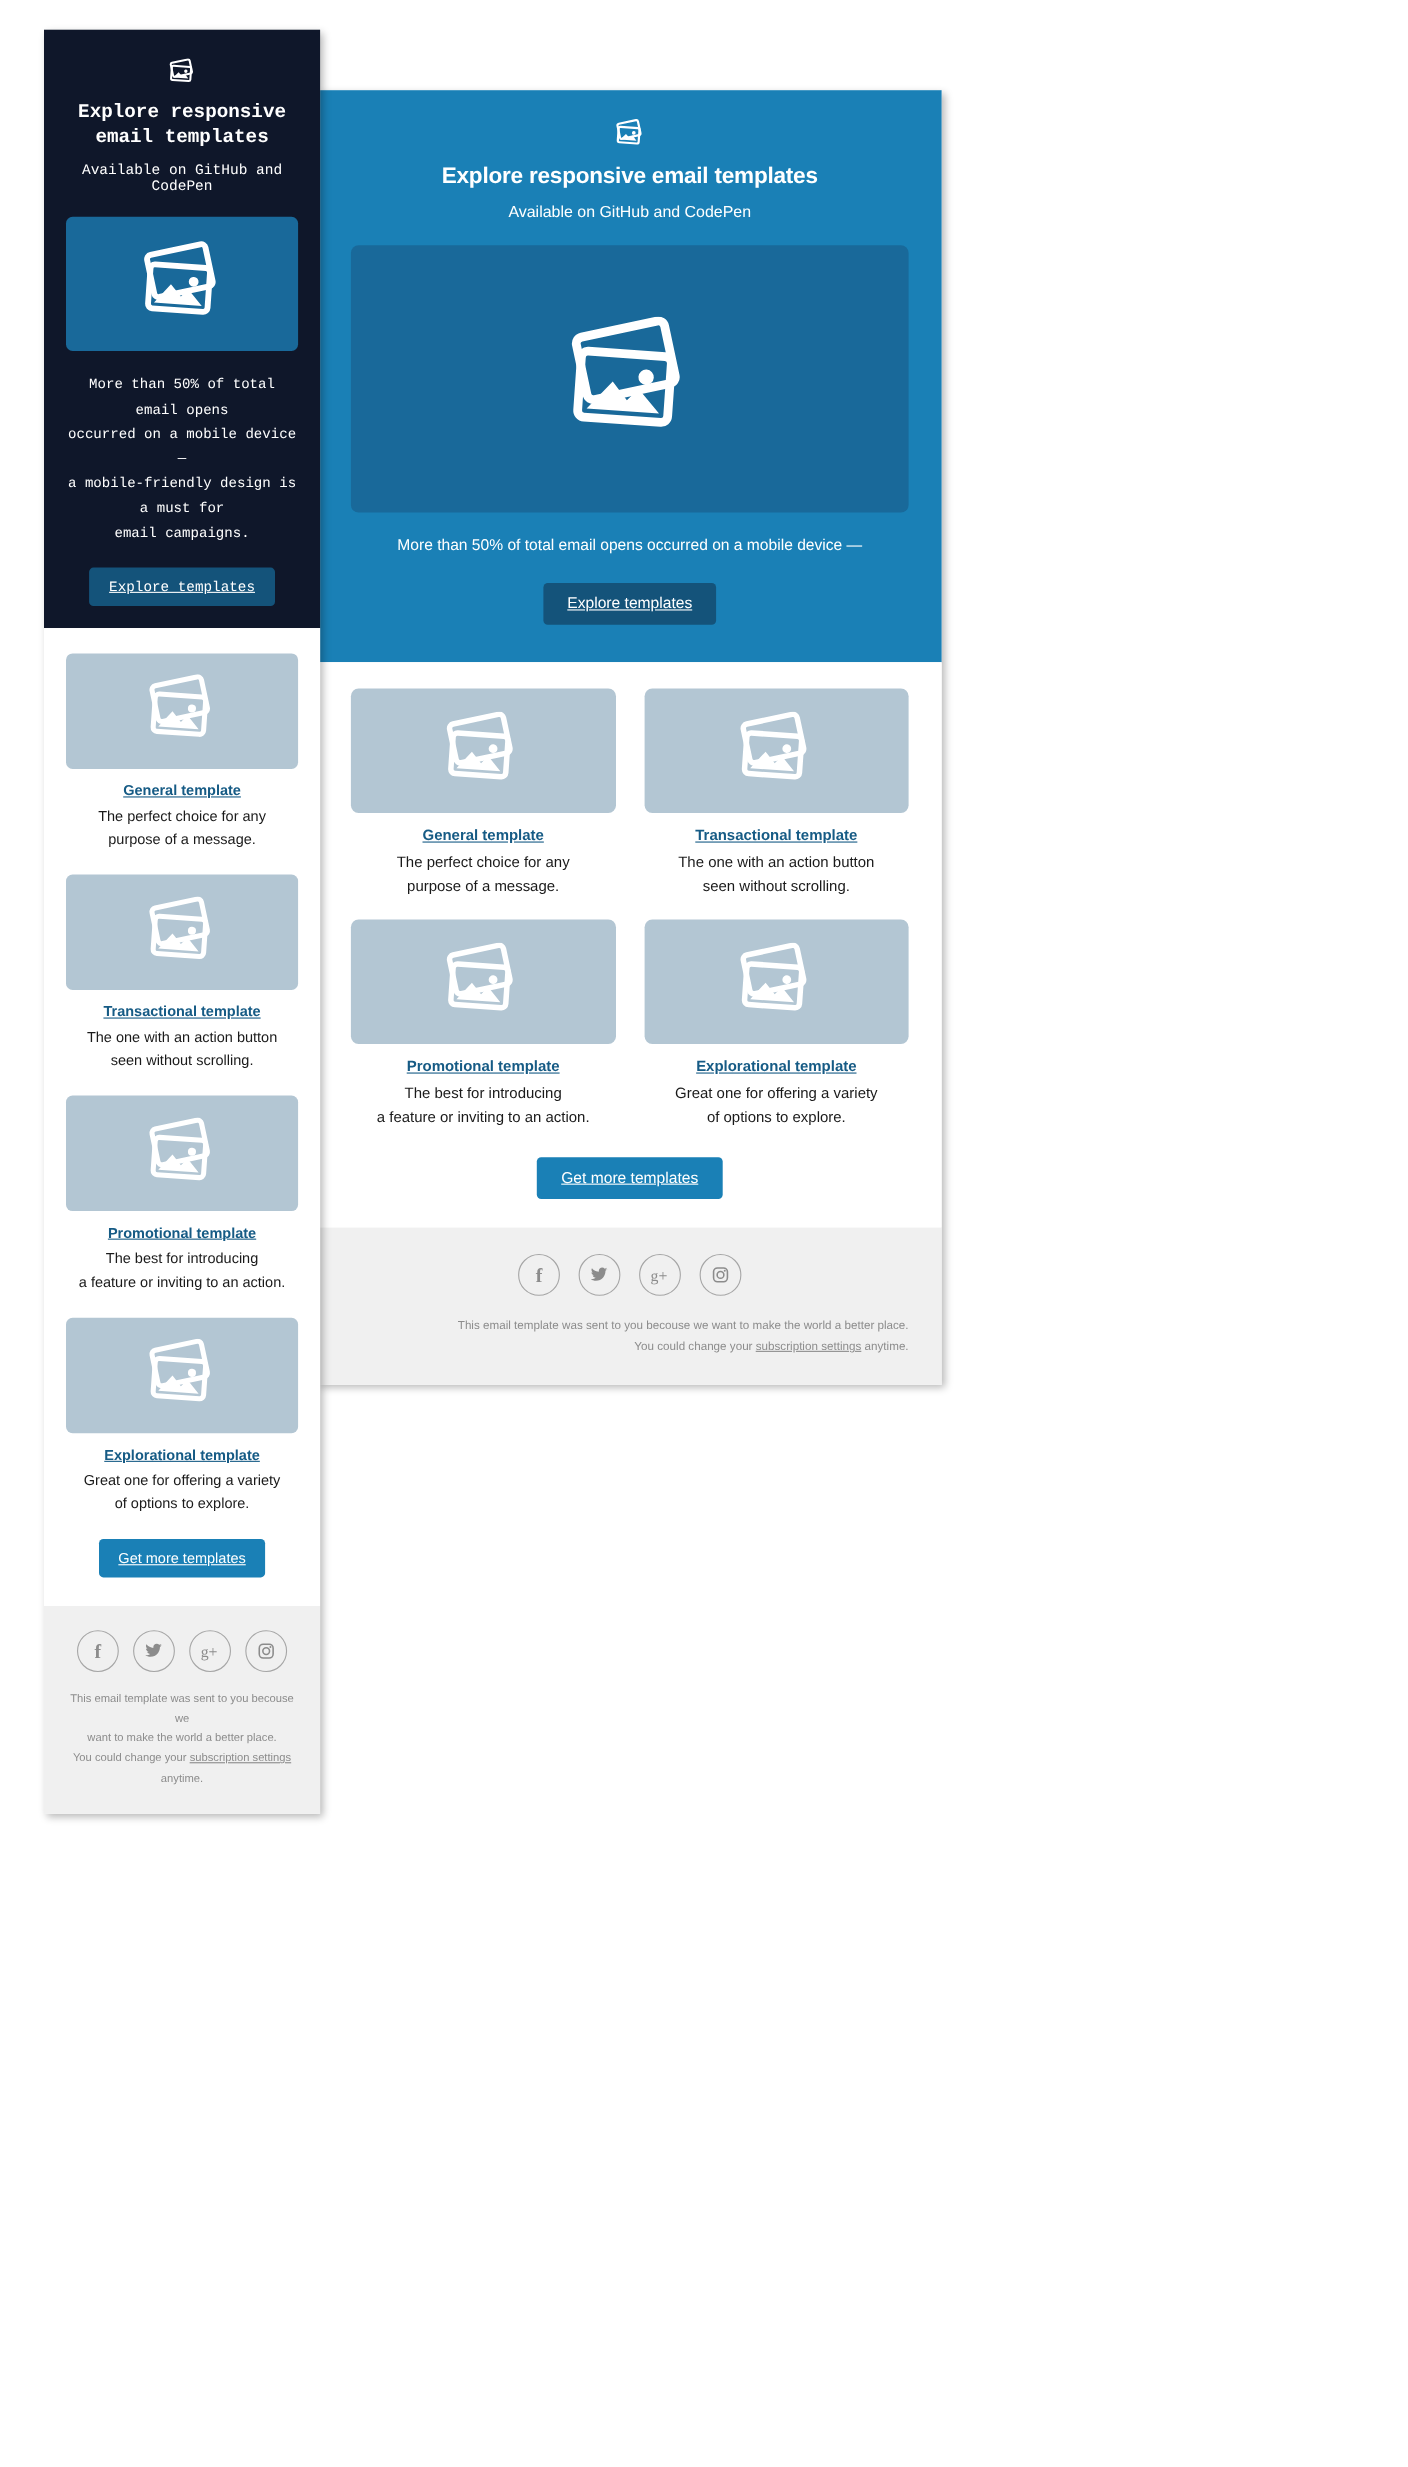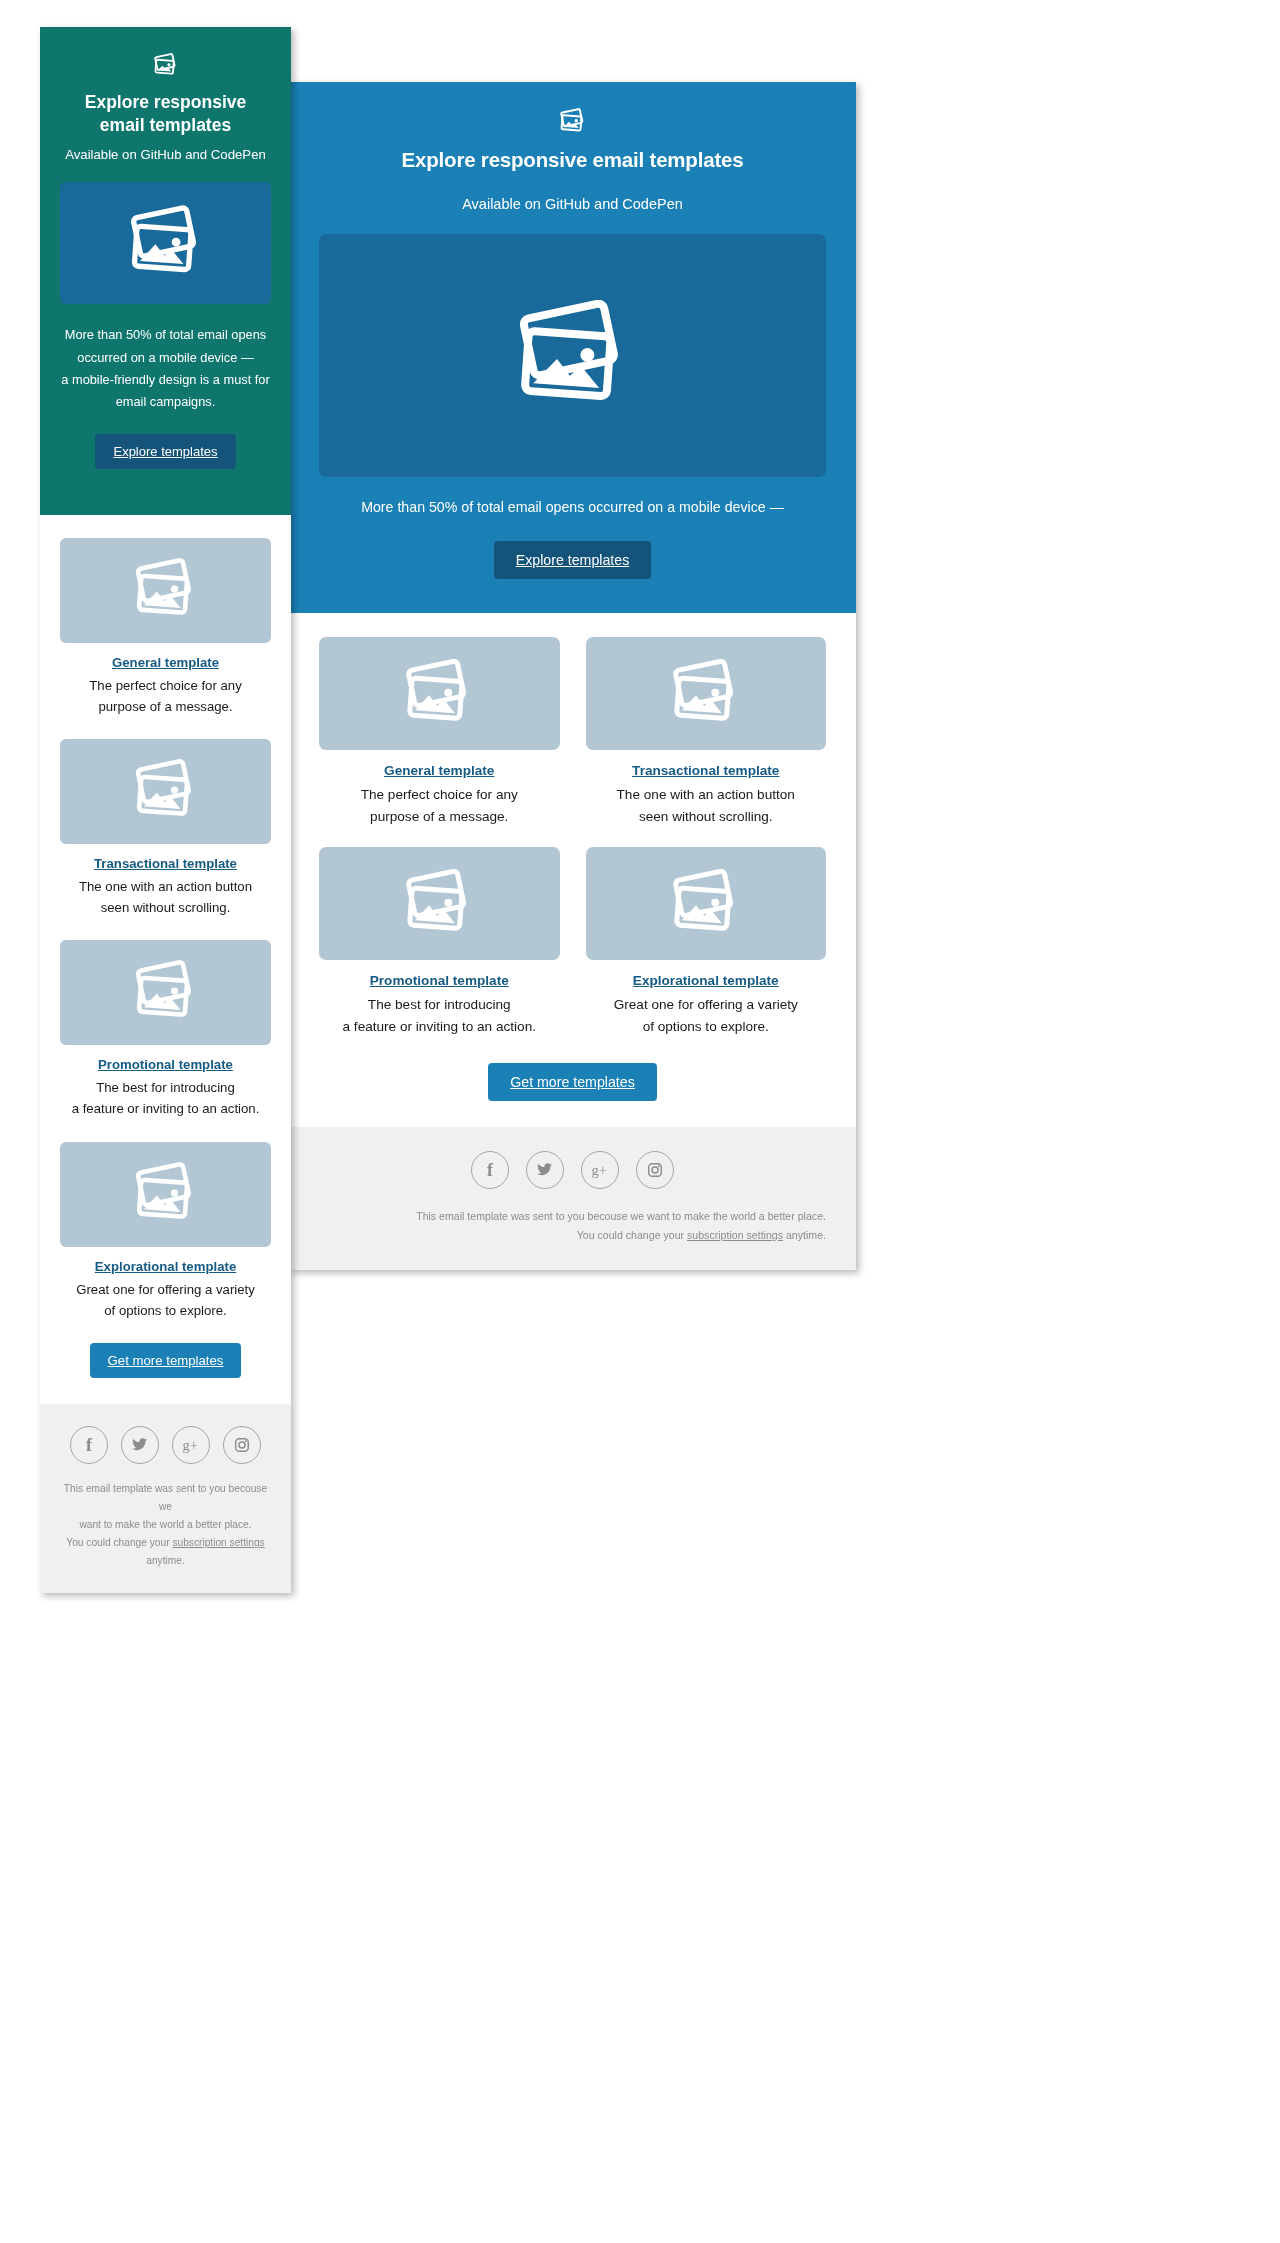--- a/index.html
+++ b/index.html
@@ -29,21 +29,21 @@
     text-align: center;
   }
 
   .d-logo-icon { margin: 0 auto 14px auto; width: 28px; height: 26px; }
 
   .d-title {
     color: #ffffff;
     font-size: 20.5px;
     font-weight: bold;
     letter-spacing: -0.2px;
-    margin-bottom: 24px;
+    margin-bottom: 13px;
   }
 
   .d-sub {
     color: #ffffff;
     font-size: 14.5px;
     margin-bottom: 22px;
   }
 
   .d-hero-img {
     background: #19699a;
@@ -147,23 +147,24 @@
   .mobile-panel {
     position: absolute;
     left: 40px;
     top: 27px;
     width: 251px;
     background: #ffffff;
     box-shadow: 3px 3px 7px rgba(0,0,0,0.28);
   }
 
   .m-hero {
-    background: #0f766e;
-    padding: 26px 20px 46px 20px;
+    background: #0f172a;
+    padding: 26px 20px 20px 20px;
     text-align: center;
+    font-family: Liberation Mono, monospace;
   }
 
   .m-logo-icon { margin: 0 auto 14px auto; width: 26px; height: 24px; }
 
   .m-title {
     color: #ffffff;
     font-size: 17.5px;
     font-weight: bold;
     line-height: 1.32;
     margin-bottom: 10px;

